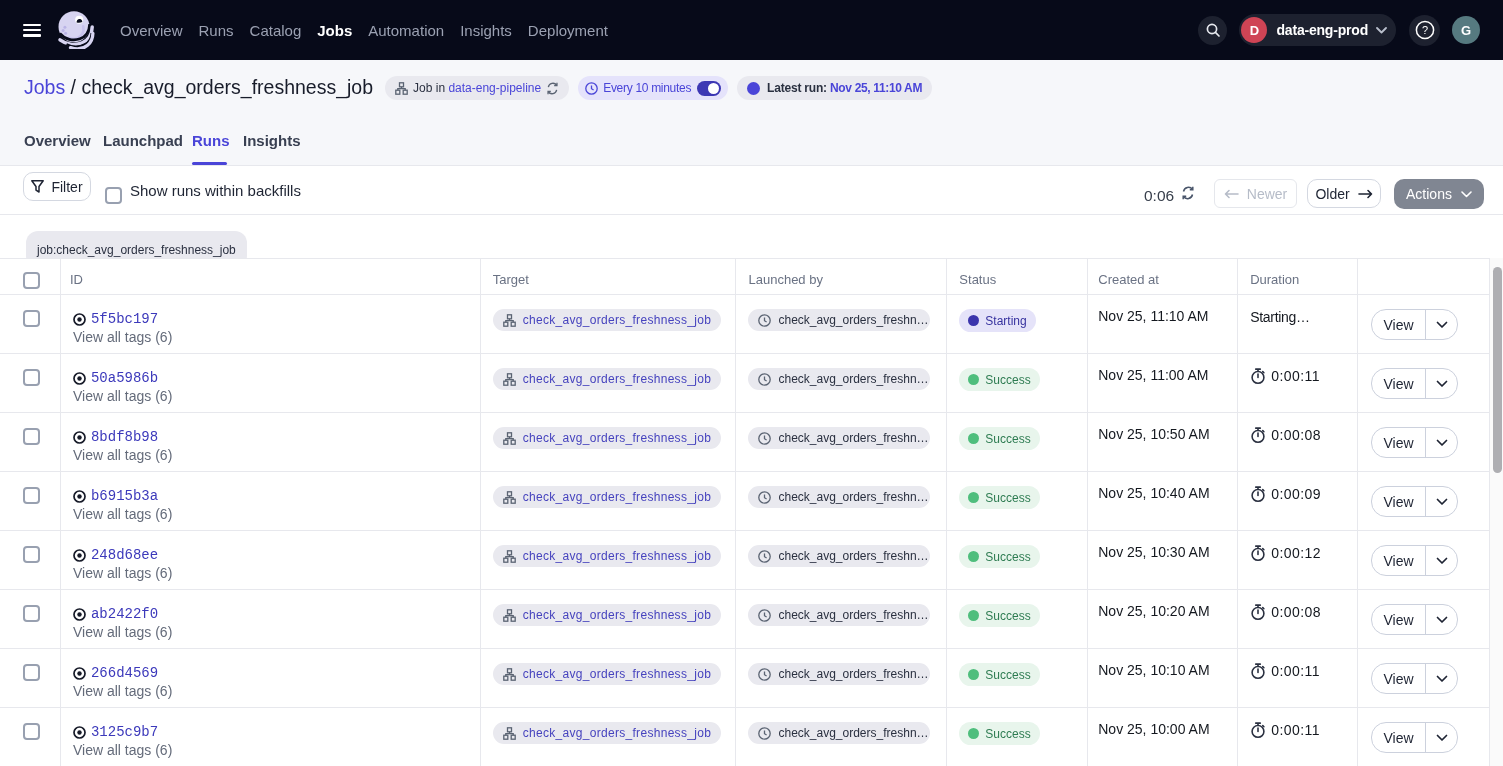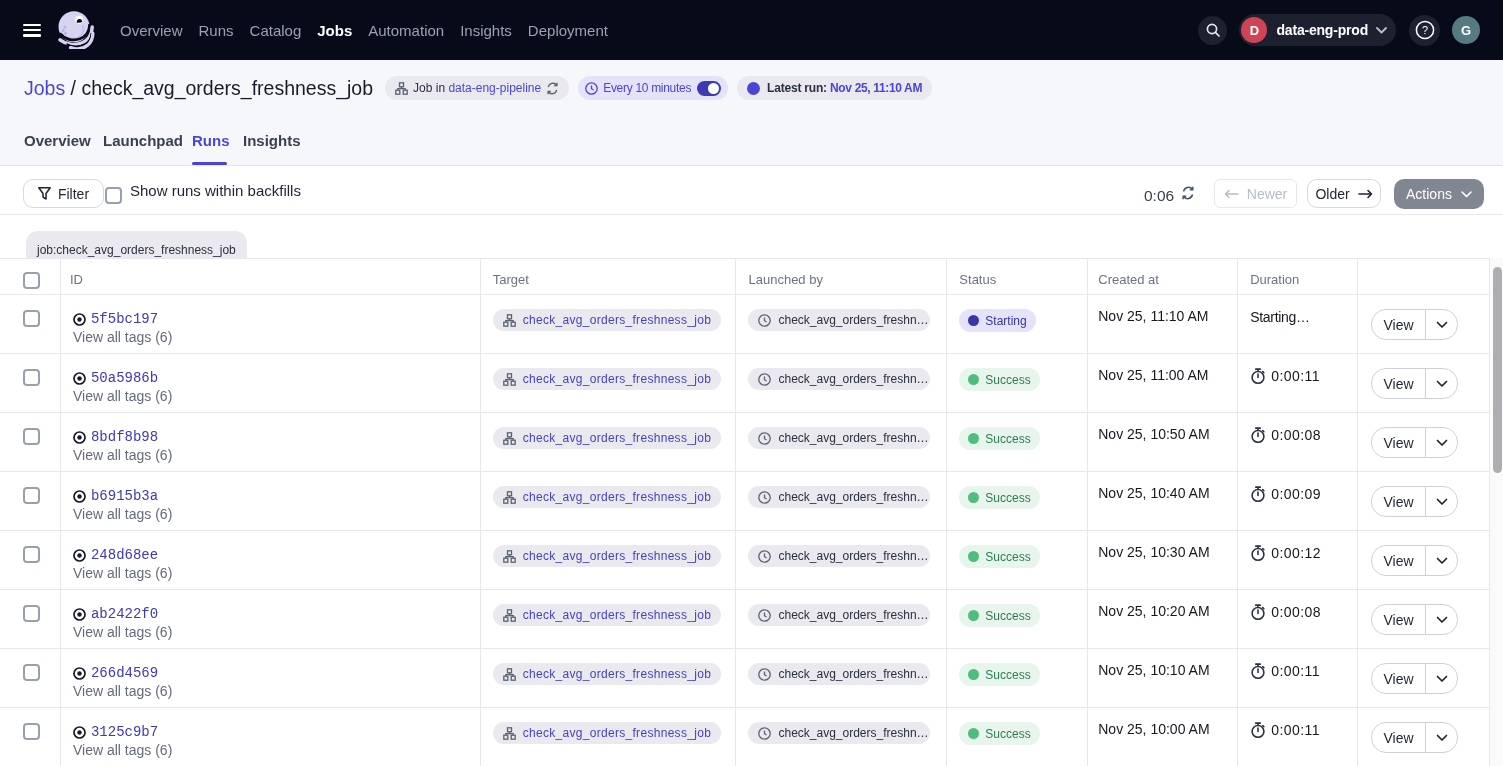--- a/index.html
+++ b/index.html
@@ -17,34 +17,34 @@
 .navlinks a.active { color:#fff; font-weight:bold; }
 .nav-right { position:absolute; right:0; top:0; height:60px; display:flex; align-items:center; }
 .circbtn { width:29px; height:29px; border-radius:50%; background:#1d212f; display:flex; align-items:center; justify-content:center; }
 .wspill { height:32px; background:#1d212f; border-radius:16px; display:flex; align-items:center; padding:0 9px 0 2px; margin-left:12px; }
 .wsavatar { width:26px; height:26px; border-radius:50%; background:#cf4455; color:#fff; font-size:13px; font-weight:bold; display:flex; align-items:center; justify-content:center; }
 .wsname { color:#fff; font-size:14px; font-weight:bold; margin:0 8px 0 9px; letter-spacing:-0.2px; }
 .gavatar { width:28px; height:28px; border-radius:50%; background:#567a80; color:#fff; font-size:13px; font-weight:bold; display:flex; align-items:center; justify-content:center; margin:0 23px 0 12px; }
 
 
 .header { position:absolute; left:0; top:60px; width:1503px; height:106px; background:#f6f7fa; border-bottom:1px solid #e7e8ed; }
-.crumbrow { position:absolute; left:24px; top:16px; height:24px; display:flex; align-items:center; }
+.crumbrow { position:absolute; left:24px; top:16px; height:24px; display:flex; }
 .crumb { font-size:19.5px; color:#181c2a; }
 .crumb a { color:#4a45d8; }
 .hpill { height:24px; border-radius:12px; background:#e9e9ef; display:flex; align-items:center; font-size:12px; color:#2a3040; padding:0 10px; margin-left:9px; }
 .hpill.lav { background:#e5e3fb; color:#4a45d8; }
 .hpill a { color:#4a45d8; }
 .tab { position:absolute; top:72px; font-size:15px; font-weight:bold; color:#394052; }
 .tab.active { color:#4a45d8; }
 .tabline { position:absolute; background:#4a45d8; height:3px; border-radius:2px; }
 
 
 .filterrow { position:absolute; left:0; top:166px; width:1503px; height:49px; background:#fff; border-bottom:1px solid #e7e8ed; }
 .btn { display:inline-flex; align-items:center; justify-content:center; height:29px; border:1px solid #d4d8e1; border-radius:10px; background:#fff; font-size:14px; color:#1e2433; }
-.filterbtn { position:absolute; left:23px; top:13px; width:81px; gap:7px; }
+.filterbtn { position:absolute; left:23px; top:6px; width:68px; gap:7px; }
 .cbx { position:absolute; left:105px; top:21px; width:17px; height:17px; border:2px solid #98a0b0; border-radius:4px; background:#fff; }
 .cbxlabel { position:absolute; left:130px; top:16px; font-size:15px; color:#1e2433; }
 .countdown { position:absolute; left:1144px; top:21px; font-size:15.5px; color:#39404d; }
 .refico { position:absolute; left:1181px; top:20px; }
 .newerbtn { position:absolute; left:1214px; top:13px; width:83px; color:#b6bcc8; border-color:#e5e7ec; gap:8px;border-radius:6px; }
 .olderbtn { position:absolute; left:1307px; top:13px; width:74px; gap:8px; }
 .actionsbtn { position:absolute; left:1394px; top:13px; width:90px; height:30px; background:#808692; border:none; color:#fff; gap:9px; }
 
 
 .tagrow { position:absolute; left:0; top:215px; width:1503px; height:43px; background:#fff; }

